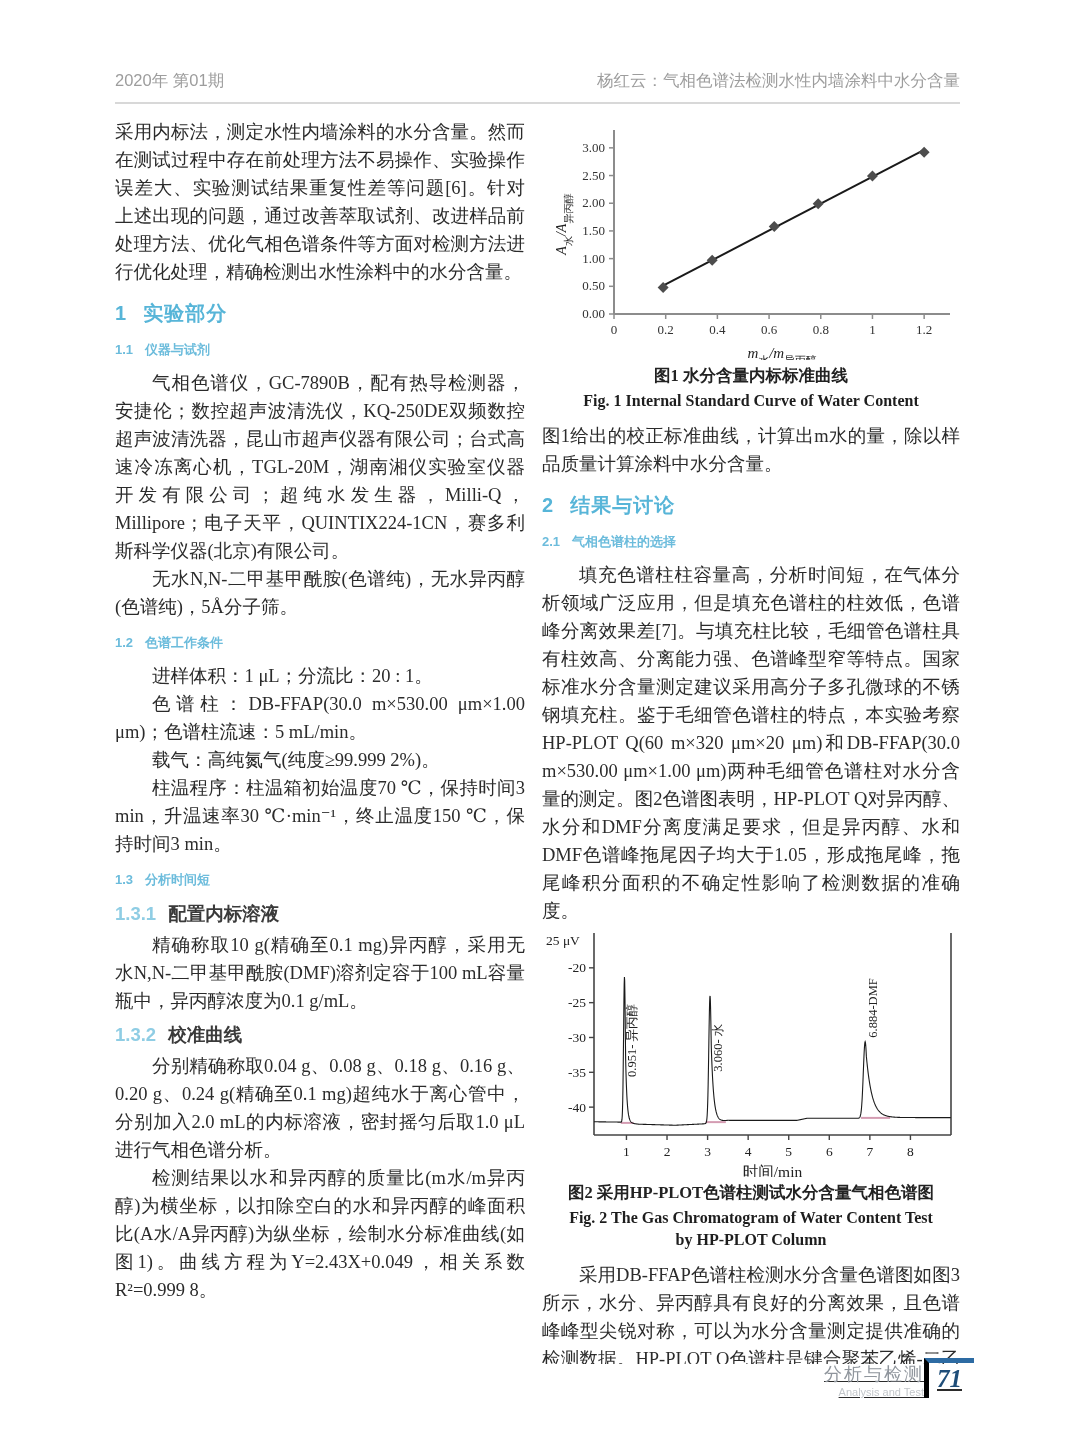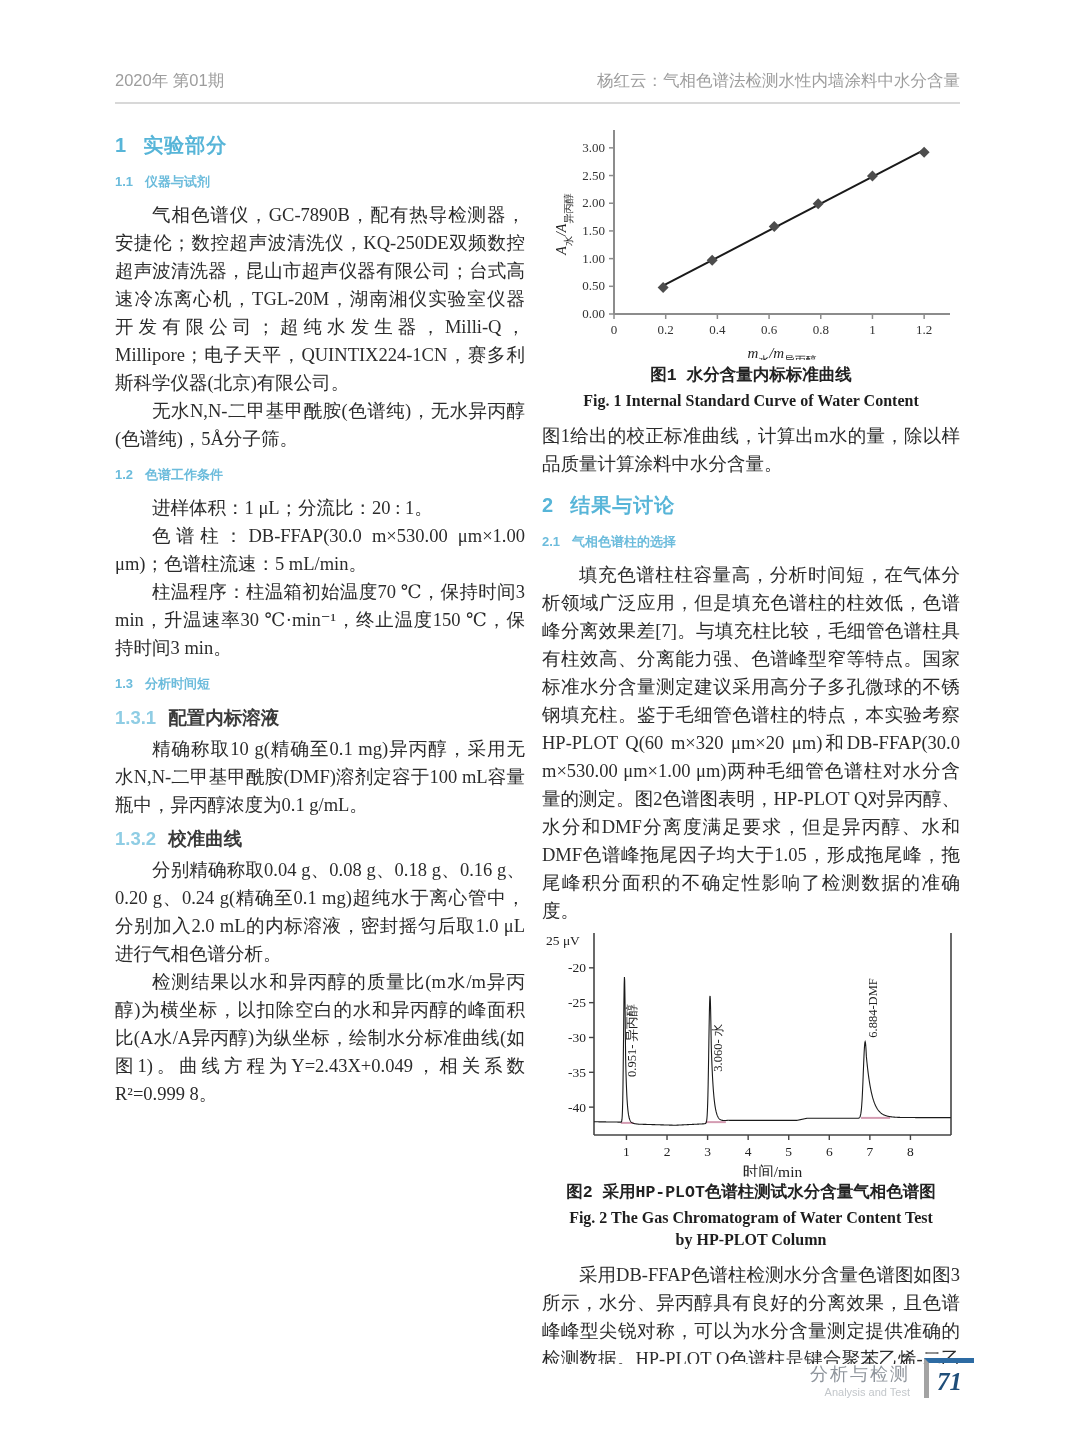--- a/index.html
+++ b/index.html
@@ -27,64 +27,66 @@
         font-size:13px; font-weight:600; margin:8px 0 5px; }
   .h2 .sec-num { margin-right:12px; }
   .h3 { font-size:18.5px; margin:6px 0 3px; font-family:"Liberation Sans","DejaVu Sans",sans-serif; }
   .h3 .sec-num { color:#8fcde4; margin-right:12px; font-weight:600; }
   .h3 .h3-title { color:#3a3a3a; font-weight:600; }
 
   
   .figure { margin:0 0 2px; }
   .figure svg { display:block; }
   .caption-cn { text-align:center; font-weight:bold; font-size:16.5px; margin-top:2px;
-                font-family:Liberation Mono, monospace; color:#222; }
+                font-family:Liberation Serif, serif; color:#222; }
   .caption-en { text-align:center; font-weight:bold; font-size:16px; line-height:22px;
                 font-family:"Liberation Serif","DejaVu Serif",serif; color:#1d1d1d; margin-bottom:10px; }
 
   
-  .page-footer { position:absolute; right:98px; bottom:46px; display:flex; align-items:flex-start; column-gap:14px; }
+  .page-footer { position:absolute; right:98px; bottom:46px; display:flex; align-items:flex-start; column-gap:0;text-decoration:underline; }
   .footer-journal { text-align:right; padding-top:4px; }
   .footer-journal-cn { font-family:"Liberation Sans","DejaVu Sans",sans-serif; font-size:18px; color:#8f959c; letter-spacing:2px; }
   .footer-journal-en { font-family:"Liberation Sans","DejaVu Sans",sans-serif; font-size:11px; color:#c3c7cb; }
-  .page-number-box { width:50px; height:40px; border-top:5px solid #2d6ba3; border-left:5px solid #a3a3a3;
-    display:flex; align-items:center; padding:2px 0 0 8px; }
+  .page-number-box { width:50px; height:40px; border-top:5px solid #2d6ba3; border-left:5px solid #000000;
+    display:flex; align-items:flex-start; padding:2px 0 0 8px; }
   .page-number { font-family:"Liberation Serif","DejaVu Serif",serif; font-style:italic; font-weight:bold;
     font-size:25px; color:#1f4e79; }
 </style>
 </head>
 <body>
 
 <div class="page-header">
   <div class="page-header-row">
     <span>2020年 第01期</span>
     <span>杨红云：气相色谱法检测水性内墙涂料中水分含量</span>
   </div>
   <div class="header-rule"></div>
 </div>
 
 <div class="content">
 
   <div class="col">
+    <p class="p0">采用内标法，测定水性内墙涂料的水分含量。然而在测试过程中存在前处理方法不易操作、实验操作误差大、实验测试结果重复性差等问题[6]。针对上述出现的问题，通过改善萃取试剂、改进样品前处理方法、优化气相色谱条件等方面对检测方法进行优化处理，精确检测出水性涂料中的水分含量。</p>
 
     <div class="h1">
       <span class="sec-num">1</span><span>实验部分</span>
     </div>
 
     <div class="h2">
       <span class="sec-num">1.1</span><span>仪器与试剂</span>
     </div>
     <p class="p">气相色谱仪，GC-7890B，配有热导检测器，安捷伦；数控超声波清洗仪，KQ-250DE双频数控超声波清洗器，昆山市超声仪器有限公司；台式高速冷冻离心机，TGL-20M，湖南湘仪实验室仪器开发有限公司；超纯水发生器，Milli-Q，Millipore；电子天平，QUINTIX224-1CN，赛多利斯科学仪器(北京)有限公司。</p>
     <p class="p">无水N,N-二甲基甲酰胺(色谱纯)，无水异丙醇(色谱纯)，5Å分子筛。</p>
 
     <div class="h2">
       <span class="sec-num">1.2</span><span>色谱工作条件</span>
     </div>
     <p class="p">进样体积：1 μL；分流比：20 : 1。</p>
     <p class="p">色谱柱：DB-FFAP(30.0 m×530.00 μm×1.00 μm)；色谱柱流速：5 mL/min。</p>
+    <p class="p">载气：高纯氮气(纯度≥99.999 2%)。</p>
     <p class="p">柱温程序：柱温箱初始温度70 ℃，保持时间3 min，升温速率30 ℃·min⁻¹，终止温度150 ℃，保持时间3 min。</p>
 
     <div class="h2">
       <span class="sec-num">1.3</span><span>分析时间短</span>
     </div>
 
     <div class="h3">
       <span class="sec-num">1.3.1</span><span class="h3-title">配置内标溶液</span>
     </div>
     <p class="p">精确称取10 g(精确至0.1 mg)异丙醇，采用无水N,N-二甲基甲酰胺(DMF)溶剂定容于100 mL容量瓶中，异丙醇浓度为0.1 g/mL。</p>

